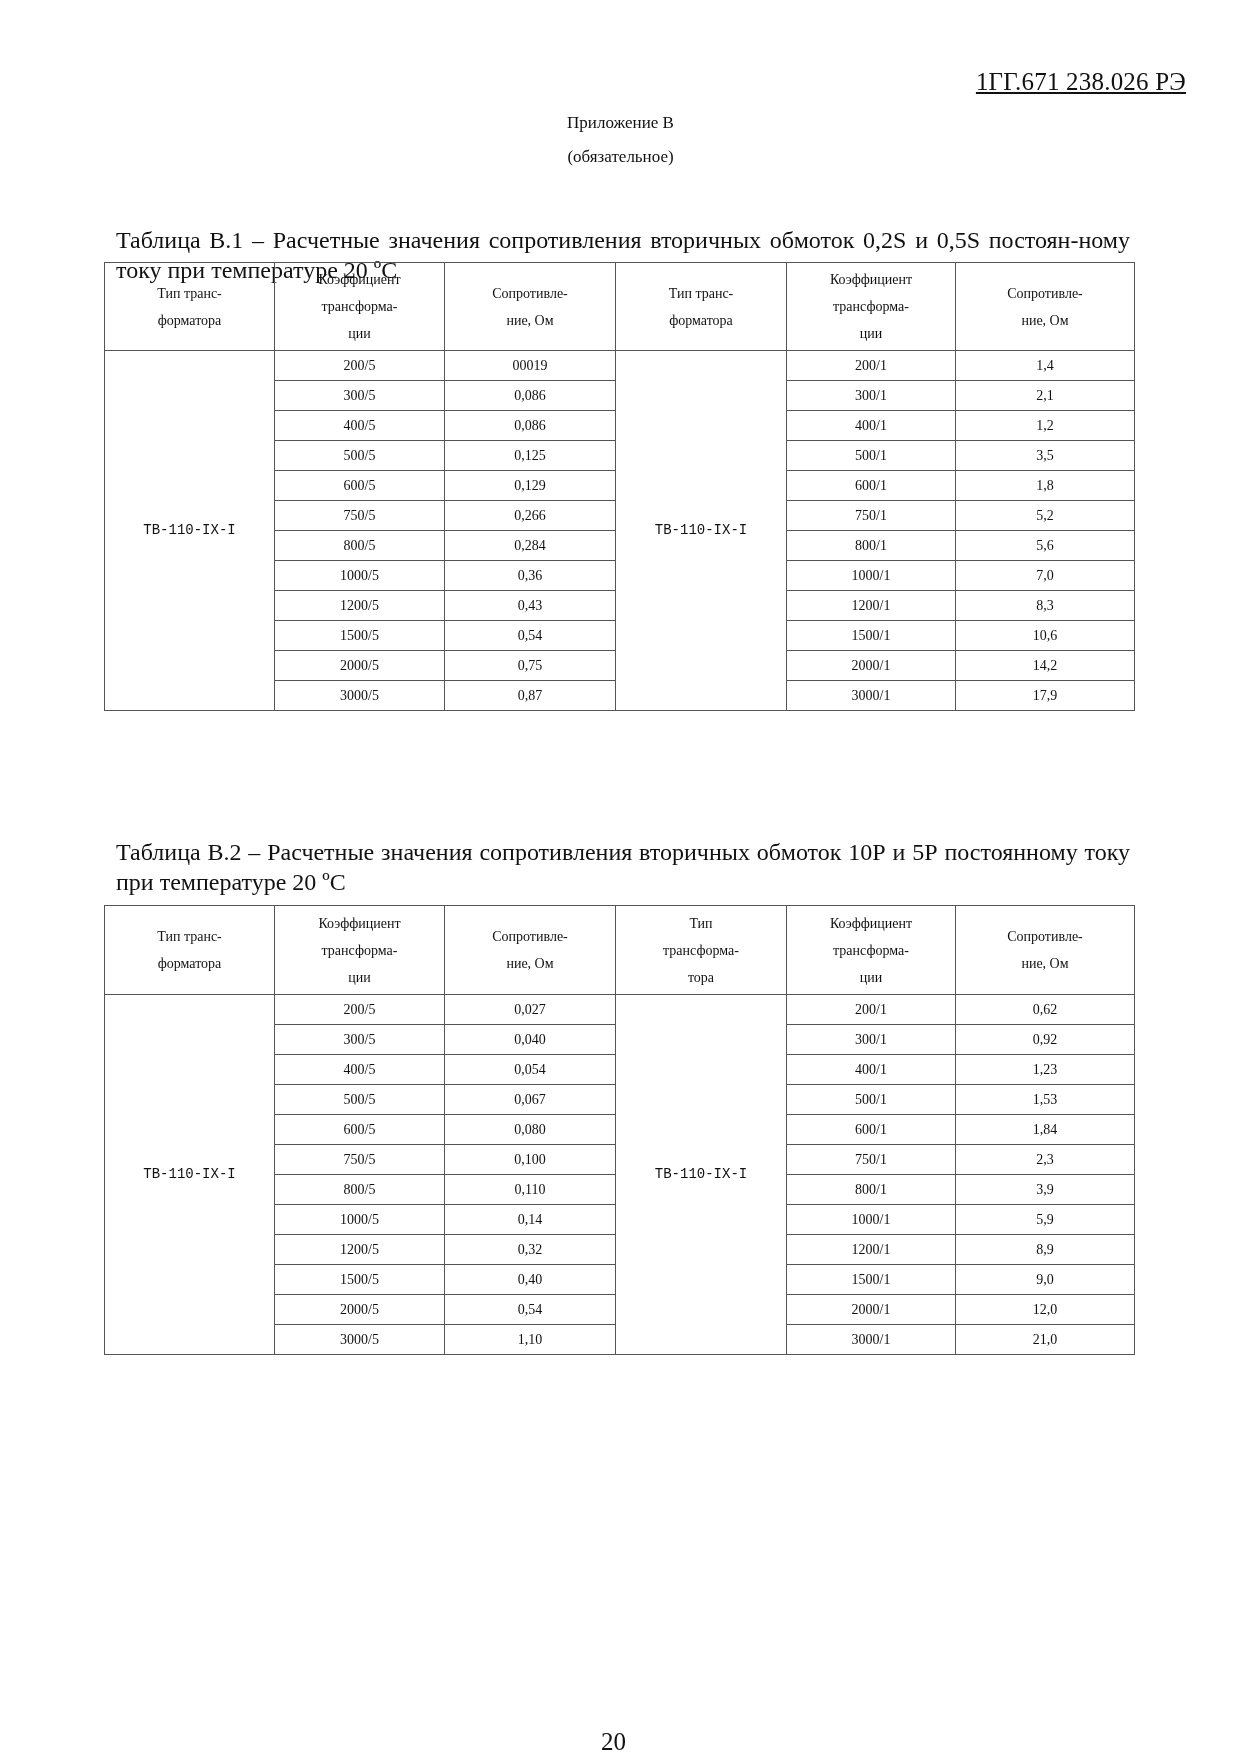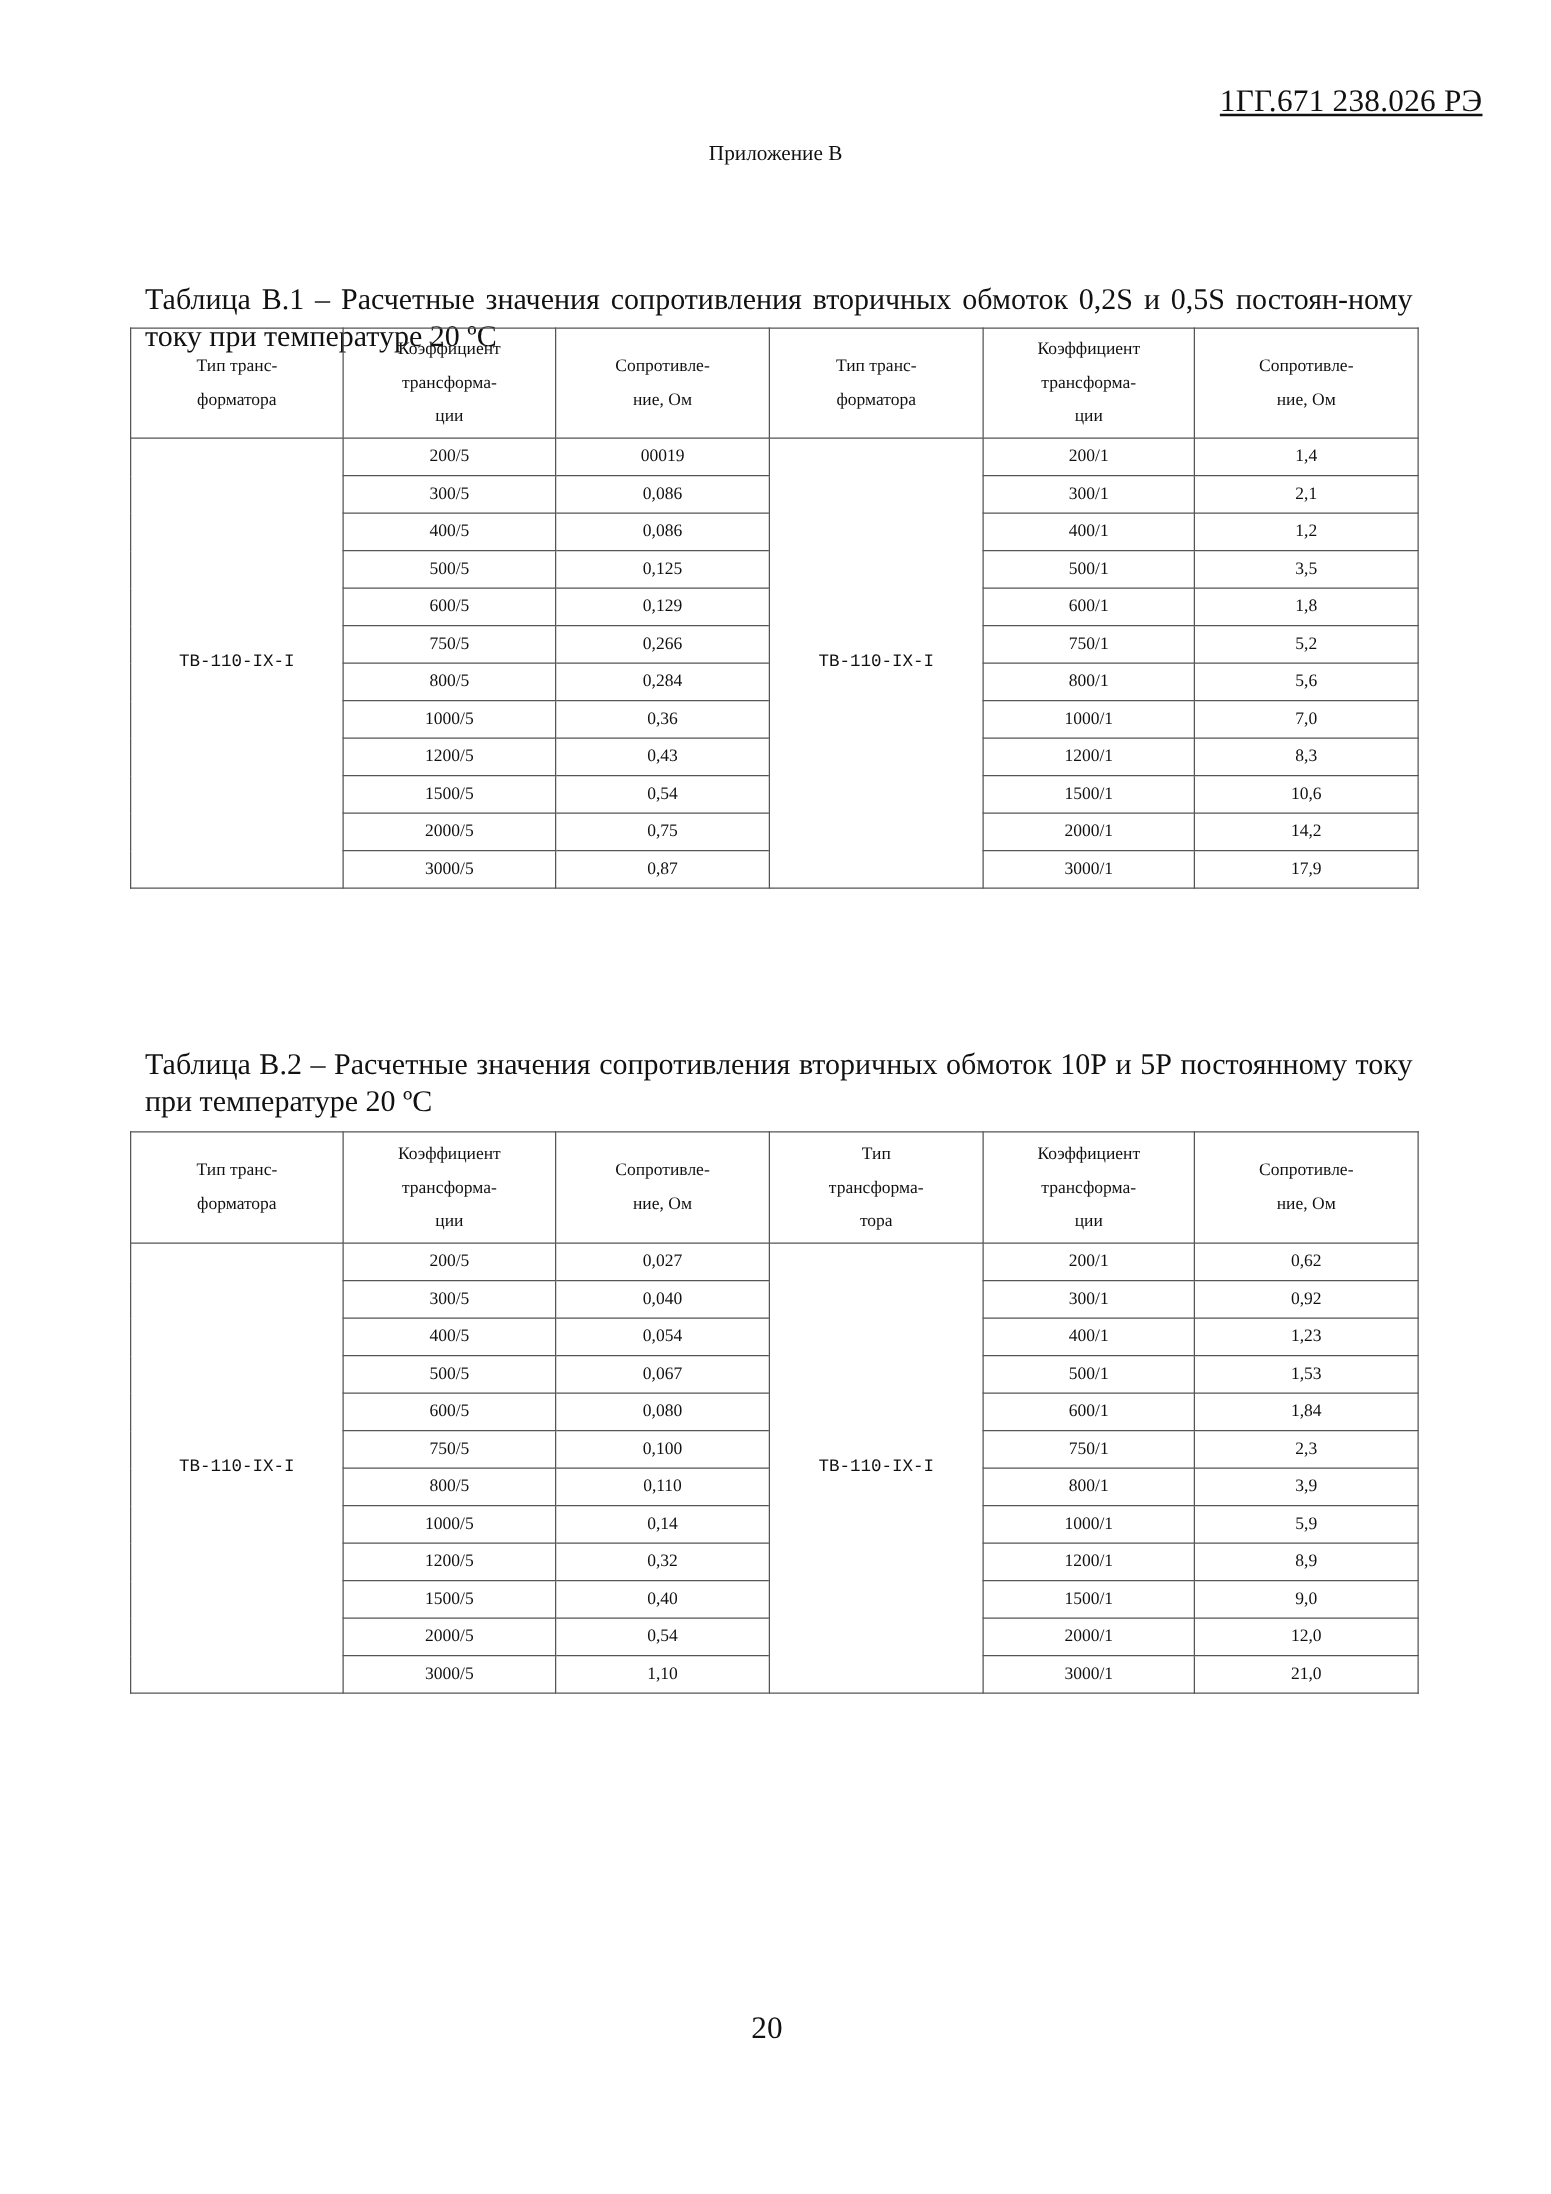--- a/index.html
+++ b/index.html
@@ -32,31 +32,32 @@
     table.data.t2 { top: 905px; }
     table.data th, table.data td {
       border: 1.5px solid #555555;
       text-align: center; padding: 0; font-weight: normal;
     }
     table.data th { height: 87px; line-height: 27px; vertical-align: middle; }
     table.data.t2 th { height: 88px; }
     table.data td { height: 29px; line-height: 29px; }
     table.data td.type { vertical-align: middle; padding-bottom: 0; font-family: Liberation Mono, monospace; }
     .page-number {
-      position: absolute; left: 0; width: 1227px; top: 1609px;
+      position: absolute; left: 0; width: 1227px; top: 1728px;
       text-align: center; font-size: 25px;
     }
   </style>
 </head>
 <body>
 
 <div class="doc-code">1ГГ.671 238.026 РЭ</div>
 
 <div class="appendix-title">
   <div>Приложение В</div>
+  <div>(обязательное)</div>
 </div>
 
 <div class="caption c1">Таблица В.1 – Расчетные значения сопротивления вторичных обмоток 0,2S и 0,5S постоян-ному току при температуре 20 ºС</div>
 <table class="data t1">
   <colgroup>
     <col style="width:170px">
       <col style="width:170px">
       <col style="width:171px">
     <col style="width:171px">
       <col style="width:169px">

